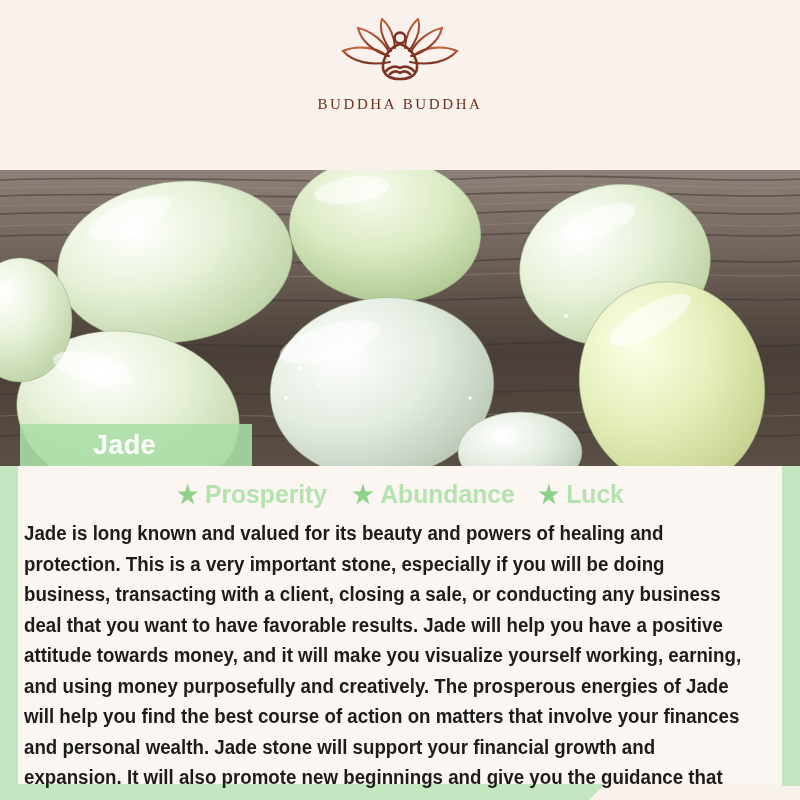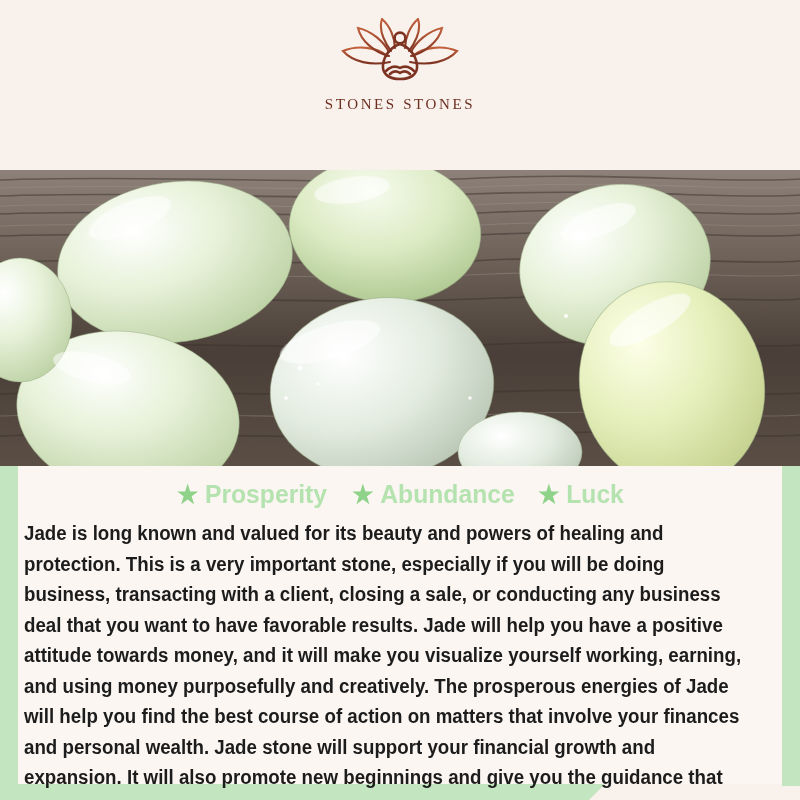--- a/index.html
+++ b/index.html
@@ -121,21 +121,21 @@
         <g fill="none" stroke="#7d3222" stroke-width="2.6" stroke-linecap="round" stroke-linejoin="round">
 
           <circle cx="73" cy="20" r="5.4"></circle>
 
           <path d="M73 26 C64 29 57 37 56 47 C55 56 62 61 73 61 C84 61 91 56 90 47 C89 37 82 29 73 26 Z"></path>
 
           <path d="M58 54 C62 49 68 47 73 50 C78 47 84 49 88 54"></path>
           <path d="M63 56 C66 53 70 53 73 55 C76 53 80 53 83 56"></path>
         </g>
       </svg>
-      <div id="logo-word">STONES STONES</div>
+      <div id="logo-word">BUDDHA BUDDHA</div>
     </div>
   </div>
 
   <div id="photo">
     <svg viewBox="0 0 800 296" preserveAspectRatio="none" aria-hidden="true">
       <defs>
         <linearGradient id="wood" x1="0" y1="0" x2="0" y2="1">
           <stop offset="0" stop-color="#8d8179"></stop>
           <stop offset="0.32" stop-color="#6b5f56"></stop>
           <stop offset="0.62" stop-color="#4a3f38"></stop>
@@ -214,20 +214,23 @@
         <circle cx="300" cy="198" r="2.4"></circle>
         <circle cx="318" cy="214" r="1.8"></circle>
         <circle cx="286" cy="228" r="2"></circle>
         <circle cx="470" cy="228" r="1.8"></circle>
         <circle cx="566" cy="146" r="2"></circle>
       </g>
     </svg>
   </div>
 
 
+  <div id="jade-band">
+    <span id="jade-text">Jade</span>
+  </div>
 
   <div id="content">
     <div id="benefits">
       <span class="benefit">
         <span class="star">★</span>
         <span>Prosperity</span>
       </span>
       <span class="benefit">
         <span class="star">★</span>
         <span>Abundance</span>

